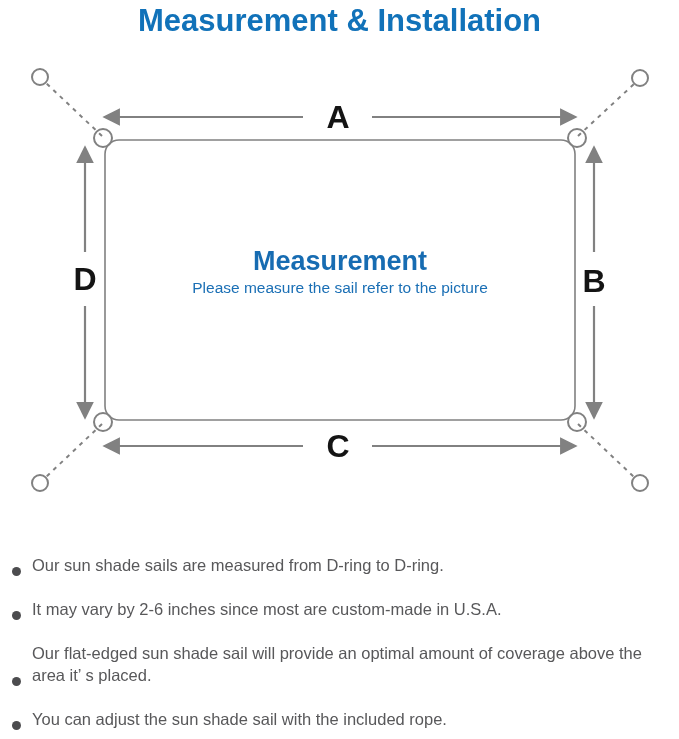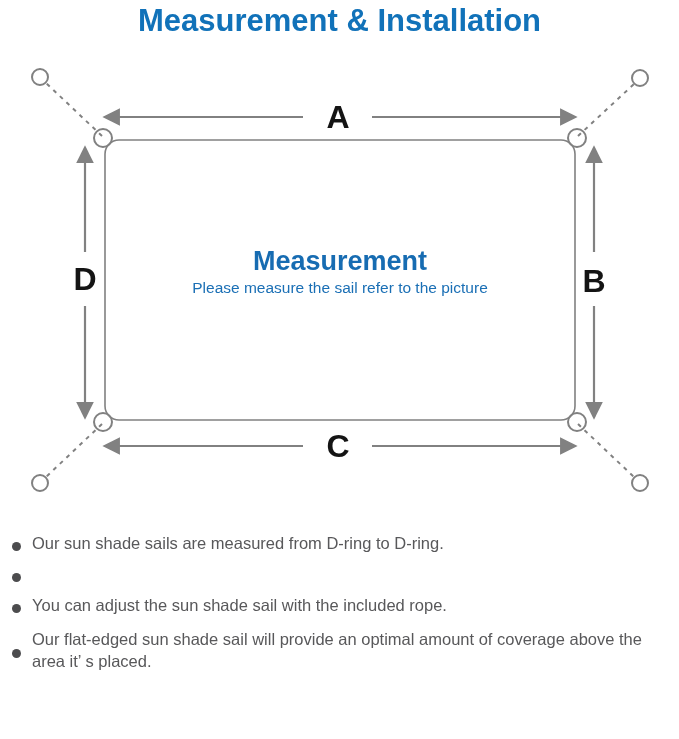--- a/index.html
+++ b/index.html
@@ -32,22 +32,23 @@
   }
   .notes {
     position: absolute;
     top: 532px;
     left: 10px;
     width: 660px;
     list-style: none;
   }
   .note-item {
     display: flex;
-    align-items: center;
+    align-items: flex-end;
     margin-bottom: 12px;
+    margin-top: 22px;
   }
   .note-dot {
     flex: 0 0 auto;
     width: 9px;
     height: 9px;
     border-radius: 50%;
     background: #4c4c4e;
     margin: 7px 11px 0 2px;
   }
   .note-text {
@@ -145,24 +146,25 @@
     </svg>
   </div>
 
   <ul class="notes">
     <li class="note-item">
       <span class="note-dot"></span>
       <span class="note-text">Our sun shade sails are measured from D-ring to D-ring.</span>
     </li>
     <li class="note-item">
       <span class="note-dot"></span>
+      <span class="note-text">It may vary by 2-6 inches since most are custom-made in U.S.A.</span>
+    </li>
+    <li class="note-item">
+      <span class="note-dot"></span>
+      <span class="note-text">Our flat-edged sun shade sail will provide an optimal amount of coverage above the area it’ s placed.</span>
     </li>
     <li class="note-item">
       <span class="note-dot"></span>
       <span class="note-text">You can adjust the sun shade sail with the included rope.</span>
-    </li>
-    <li class="note-item">
-      <span class="note-dot"></span>
-      <span class="note-text">Our flat-edged sun shade sail will provide an optimal amount of coverage above the area it’ s placed.</span>
     </li>
   </ul>
 
 </div>
 
 </body></html>

